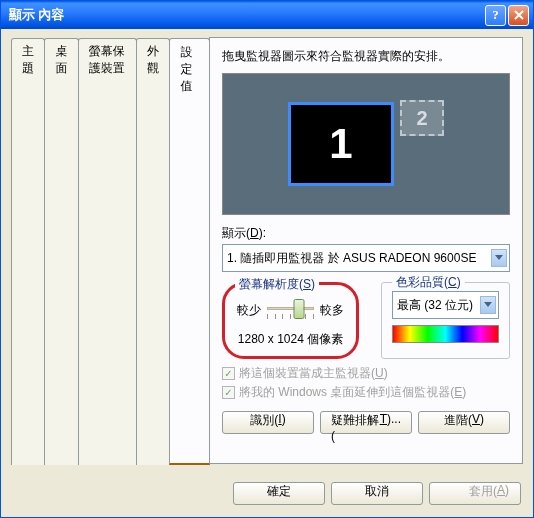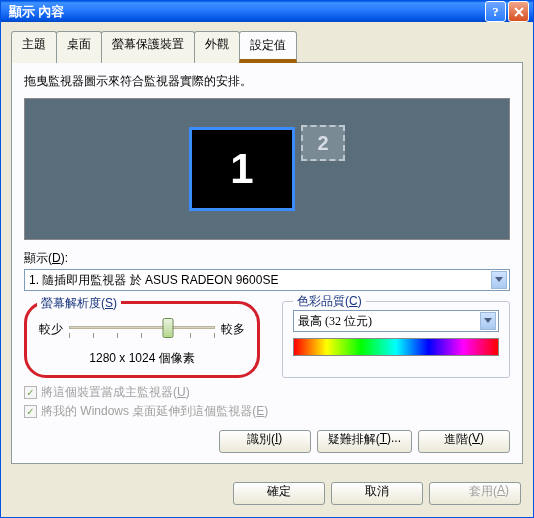--- a/index.html
+++ b/index.html
@@ -7,60 +7,60 @@
 
 .window { width: 534px; height: 518px; border: 1px solid #0054e3; background: #ece9d8; display: flex; flex-direction: column; }
 
 .titlebar { height: 28px; background: linear-gradient(to bottom, #0058e6 0%, #3d91ff 8%, #2b7cff 40%, #0054e3 88%, #0048c0 100%); display: flex; align-items: center; padding: 0 4px; color: #fff; font-weight: bold; font-size: 13px; font-family: Liberation Serif, serif; }
 .titlebar .title { flex: 1; padding-left: 4px; }
 .titlebar .btns { display: flex; gap: 2px; }
 .titlebar .tbtn { width: 21px; height: 21px; border-radius: 3px; display: flex; align-items: center; justify-content: center; font-weight: bold; font-size: 13px; border: 1px solid #fff; }
 .help-btn { background: linear-gradient(to bottom, #6fa6ff, #2b7cff); color: #fff; }
 .close-btn { background: linear-gradient(to bottom, #f1a689, #d64f1f); color: #fff; }
 
-.content { flex: 1; padding: 8px 10px 10px 10px; display: flex; flex-direction: column; }
+.content { flex: 1; padding: 8px 10px 10px 10px; display: flex; }
 
 .tabs { display: flex; position: relative; z-index: 2; }
 .tab { padding: 4px 10px 4px 10px; border: 1px solid #919b9c; border-bottom: none; background: #f5f4ea; margin-right: -1px; border-radius: 3px 3px 0 0; position: relative; top: 1px; cursor: default; }
-.tab.active { background: #fcfcfe; padding-top: 5px; padding-bottom: 5px; top: 1px; z-index: 3; border-bottom: 4px solid #a16207; }
+.tab.active { background: #fcfcfe; padding-top: 5px; padding-bottom: 5px; top: 1px; z-index: 3; border-bottom: 2px solid #a16207; }
 
 .panel { flex: 1; border: 1px solid #919b9c; background: #fcfcfe; padding: 10px 12px; display: flex; flex-direction: column; }
 
 .instruction { margin-bottom: 8px; }
 
 .monitor-area { height: 142px; background: #5a6d7a; border: 1px solid #888; display: flex; align-items: center; justify-content: center; gap: 6px; margin-bottom: 10px; }
 .mon { position: relative; }
 .mon.primary { width: 106px; height: 84px; border: 3px solid #3a8cff; background: #000; display: flex; align-items: center; justify-content: center; }
 .mon.primary .num { color: #fff; font-size: 42px; font-weight: bold; font-family: Arial; }
 .mon.secondary { width: 44px; height: 36px; background: #7a8a95; border: 2px dashed #c0c8cf; display: flex; align-items: center; justify-content: center; align-self: flex-start; margin-top: 26px; }
 .mon.secondary .num { color: #d7dde2; font-size: 20px; font-weight: bold; font-family: Arial; }
 
 .row-label { margin-bottom: 2px; }
 .underline { text-decoration: underline; }
 
-.dropdown { width: 100%; height: 22px; border: 1px solid #7f9db9; background: #fff; display: flex; align-items: center; padding: 0 2px 0 4px; margin-bottom: 10px; }
+.dropdown { width: 100%; height: 28px; border: 1px solid #7f9db9; background: #fff; display: flex; align-items: center; padding: 0 2px 0 4px; margin-bottom: 10px; }
 .dropdown .val { flex: 1; }
 .dropdown .arrow { width: 16px; height: 18px; background: linear-gradient(#cde3ff,#aac9f0); border: 1px solid #9cb9dc; display: flex; align-items: center; justify-content: center; }
 .dropdown .arrow svg { width: 8px; height: 6px; }
 
 .groups { display: flex; gap: 22px; margin-bottom: 6px; }
 
 .group { border: 1px solid #c0c7d4; border-radius: 3px; padding: 8px 10px 8px 10px; position: relative; flex: 1; }
 .group.resolution { border: 3px solid #d4202a; border-radius: 22px; padding: 10px 12px 8px 12px; }
 .group .legend { position: absolute; top: -9px; left: 10px; background: #fcfcfe; padding: 0 4px; color: #19357e; }
 
 .slider-row { display: flex; align-items: center; gap: 6px; margin-top: 4px; font-family: Liberation Mono, monospace; }
 .slider { flex: 1; height: 22px; position: relative; }
 .track { position: absolute; left: 0; right: 0; top: 8px; height: 3px; background: #d9d4c6; border: 1px solid #b9b398; }
 .ticks { position: absolute; left: 0; right: 0; top: 15px; display: flex; justify-content: space-between; }
 .ticks span { width: 1px; height: 5px; background: #9b9781; }
 .thumb { position: absolute; top: 0; left: 68%; width: 11px; height: 20px; background: linear-gradient(#e9f3df,#b7d88c); border: 1px solid #6b8a4d; border-radius: 2px; transform: translateX(-50%); }
 .res-value { text-align: center; margin-top: 10px; }
 
-.color-dd { width: 100%; margin-bottom: 6px; font-family: Liberation Serif, serif; }
+.color-dd { width: 100%; margin-bottom: 6px; }
 .color-strip { height: 18px; border: 1px solid #888; background: linear-gradient(to right,
   #ff0000 0%, #ffff00 16%, #00ff00 33%, #00ffff 50%, #0000ff 66%, #ff00ff 83%, #ff0000 100%); }
 
 .chk-row { display: flex; align-items: center; gap: 4px; color: #a0a0a0; margin-bottom: 2px; }
 .chk { width: 13px; height: 13px; border: 1px solid #b5b5b5; background: #f6f6f6; display: flex; align-items: center; justify-content: center; font-size: 10px; color: #74a84d; }
 
 .btnrow { display: flex; justify-content: flex-end; gap: 6px; margin-top: 8px; }
 .btn { min-width: 92px; height: 23px; border: 1px solid #919b9c; background: linear-gradient(#fff,#ece9d8); border-radius: 3px; padding: 0 10px; display: flex; align-items: flex-start; justify-content: center; cursor: default; }
 .btn.disabled { color: #a0a0a0; padding-left: 38px; }
 

